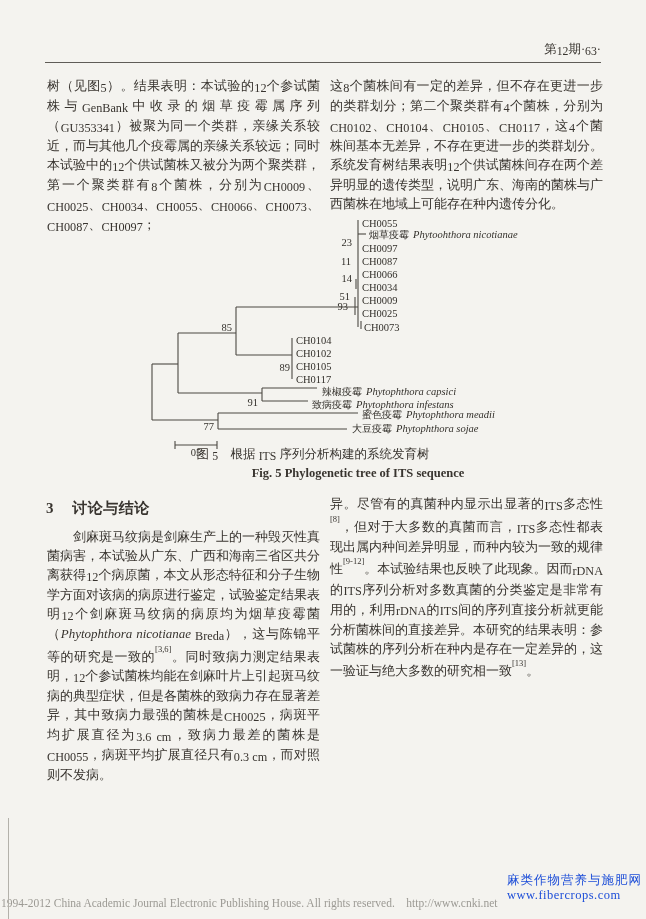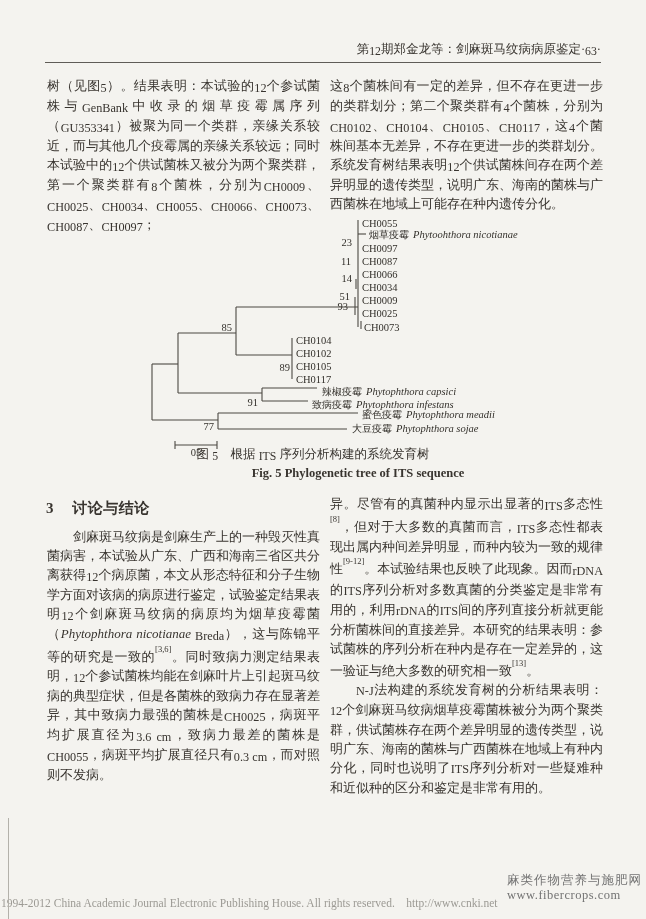--- a/index.html
+++ b/index.html
@@ -29,31 +29,30 @@
   #tree .sp-la{font-size:10.5px;font-style:italic;font-family:"Liberation Serif",serif;}
   .cap-cn{top:446px;left:0;width:626px;text-align:center;font-size:12.5px;}
   .cap-en{top:466px;left:0;width:646px;text-align:center;font-size:12.5px;font-weight:bold;
           font-family:"Liberation Serif",serif;transform:translateX(35px);}
   
   .sec-heading{top:499px;left:46px;font-size:15px;font-weight:bold;letter-spacing:.5px;}
   .sec-heading .num{font-family:"Liberation Serif",serif;margin-right:14px;}
   
   .footer{top:897px;left:1px;font-size:11.5px;color:#9c9a94;white-space:pre;
           font-family:"Liberation Serif",serif;}
-  .watermark{top:873px;left:507px;font-size:12.5px;line-height:15px;color:#737373;
+  .watermark{top:873px;left:507px;font-size:12.5px;line-height:15px;color:#1d4ed8;
              letter-spacing:1px;}
   .watermark .wm-url{letter-spacing:.5px;font-family:"Liberation Serif",serif;}
   .scan-line{left:8px;top:818px;height:101px;width:1px;background:#b3b1aa;}
 </style>
 </head>
 <body>
 
 <div class="abs hdr">
   <span>第<span class="lat">12</span>期</span>
-  <span>郑金龙等：剑麻斑马纹病病原鉴定</span>
   <span>·<span class="lat">63</span>·</span>
 </div>
 <div class="abs hdr-rule"></div>
 
 <div class="abs col" style="top:76px;left:47px;">
     <p class="para">树（见图<span class="lat">5</span>）。结果表明：本试验的<span class="lat">12</span>个参试菌株与<span class="lat">GenBank</span>中收录的烟草疫霉属序列（<span class="lat">GU353341</span>）被聚为同一个类群，亲缘关系较近，而与其他几个疫霉属的亲缘关系较远；同时本试验中的<span class="lat">12</span>个供试菌株又被分为两个聚类群，第一个聚类群有<span class="lat">8</span>个菌株，分别为<span class="lat">CH0009</span>、<span class="lat">CH0025</span>、<span class="lat">CH0034</span>、<span class="lat">CH0055</span>、<span class="lat">CH0066</span>、<span class="lat">CH0073</span>、<span class="lat">CH0087</span>、<span class="lat">CH0097</span>；</p>
   </div>
 <div class="abs col" style="top:76px;left:330px;">
     <p class="para">这<span class="lat">8</span>个菌株间有一定的差异，但不存在更进一步的类群划分；第二个聚类群有<span class="lat">4</span>个菌株，分别为<span class="lat">CH0102</span>、<span class="lat">CH0104</span>、<span class="lat">CH0105</span>、<span class="lat">CH0117</span>，这<span class="lat">4</span>个菌株间基本无差异，不存在更进一步的类群划分。系统发育树结果表明<span class="lat">12</span>个供试菌株间存在两个差异明显的遗传类型，说明广东、海南的菌株与广西菌株在地域上可能存在种内遗传分化。</p>
   </div>
@@ -116,21 +115,20 @@
 
 <div class="abs sec-heading">
   <span class="num">3</span>
   <span>讨论与结论</span>
 </div>
 <div class="abs col" style="top:527px;left:47px;">
     <p class="para indent">剑麻斑马纹病是剑麻生产上的一种毁灭性真菌病害，本试验从广东、广西和海南三省区共分离获得<span class="lat">12</span>个病原菌，本文从形态特征和分子生物学方面对该病的病原进行鉴定，试验鉴定结果表明<span class="lat">12</span>个剑麻斑马纹病的病原均为烟草疫霉菌（<i class="ital">Phytophthora nicotianae</i> <span class="lat">Breda</span>），这与陈锦平等的研究是一致的<sup class="ref">[3,6]</sup>。同时致病力测定结果表明，<span class="lat">12</span>个参试菌株均能在剑麻叶片上引起斑马纹病的典型症状，但是各菌株的致病力存在显著差异，其中致病力最强的菌株是<span class="lat">CH0025</span>，病斑平均扩展直径为<span class="lat">3.6 cm</span>，致病力最差的菌株是<span class="lat">CH0055</span>，病斑平均扩展直径只有<span class="lat">0.3 cm</span>，而对照则不发病。</p>
   </div>
 <div class="abs col" style="top:494px;left:330px;">
     <p class="para">异。尽管有的真菌种内显示出显著的<span class="lat">ITS</span>多态性<sup class="ref">[8]</sup>，但对于大多数的真菌而言，<span class="lat">ITS</span>多态性都表现出属内种间差异明显，而种内较为一致的规律性<sup class="ref">[9-12]</sup>。本试验结果也反映了此现象。因而<span class="lat">rDNA</span>的<span class="lat">ITS</span>序列分析对多数真菌的分类鉴定是非常有用的，利用<span class="lat">rDNA</span>的<span class="lat">ITS</span>间的序列直接分析就更能分析菌株间的直接差异。本研究的结果表明：参试菌株的序列分析在种内是存在一定差异的，这一验证与绝大多数的研究相一致<sup class="ref">[13]</sup>。</p>
-    <p class="para indent"><span class="lat">N-J</span>法构建的系统发育树的分析结果表明：<span class="lat">12</span>个剑麻斑马纹病烟草疫霉菌株被分为两个聚类群，供试菌株存在两个差异明显的遗传类型，说明广东、海南的菌株与广西菌株在地域上有种内分化，同时也说明了<span class="lat">ITS</span>序列分析对一些疑难种和近似种的区分和鉴定是非常有用的。</p>
   </div>
 
 <div class="abs footer">1994-2012 China Academic Journal Electronic Publishing House. All rights reserved.    http://www.cnki.net</div>
 <div class="abs watermark">
   <div>麻类作物营养与施肥网</div>
   <div class="wm-url">www.fibercrops.com</div>
 </div>
 <div class="abs scan-line"></div>
 
 </body></html>

